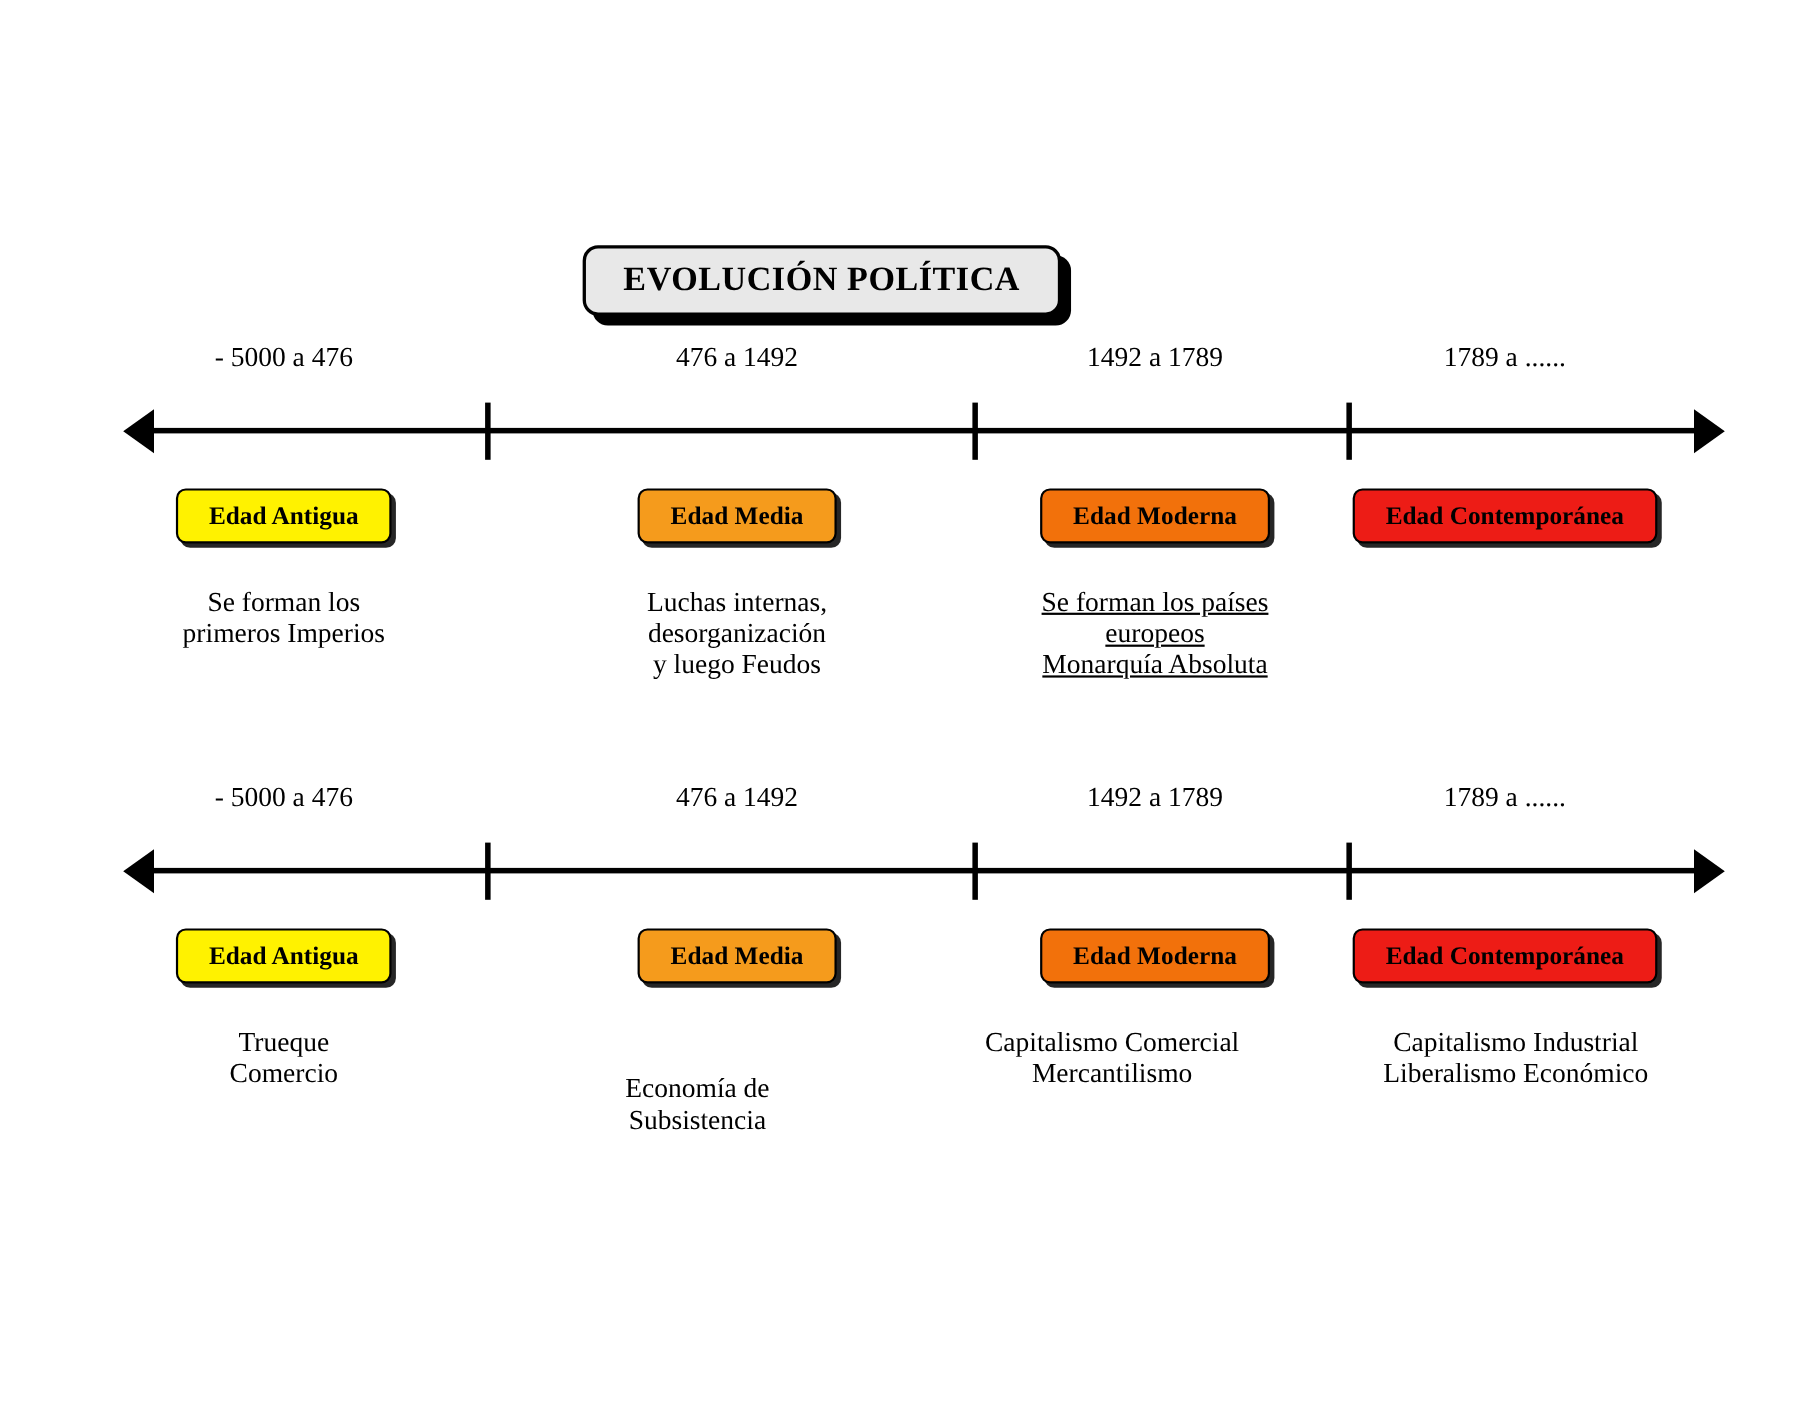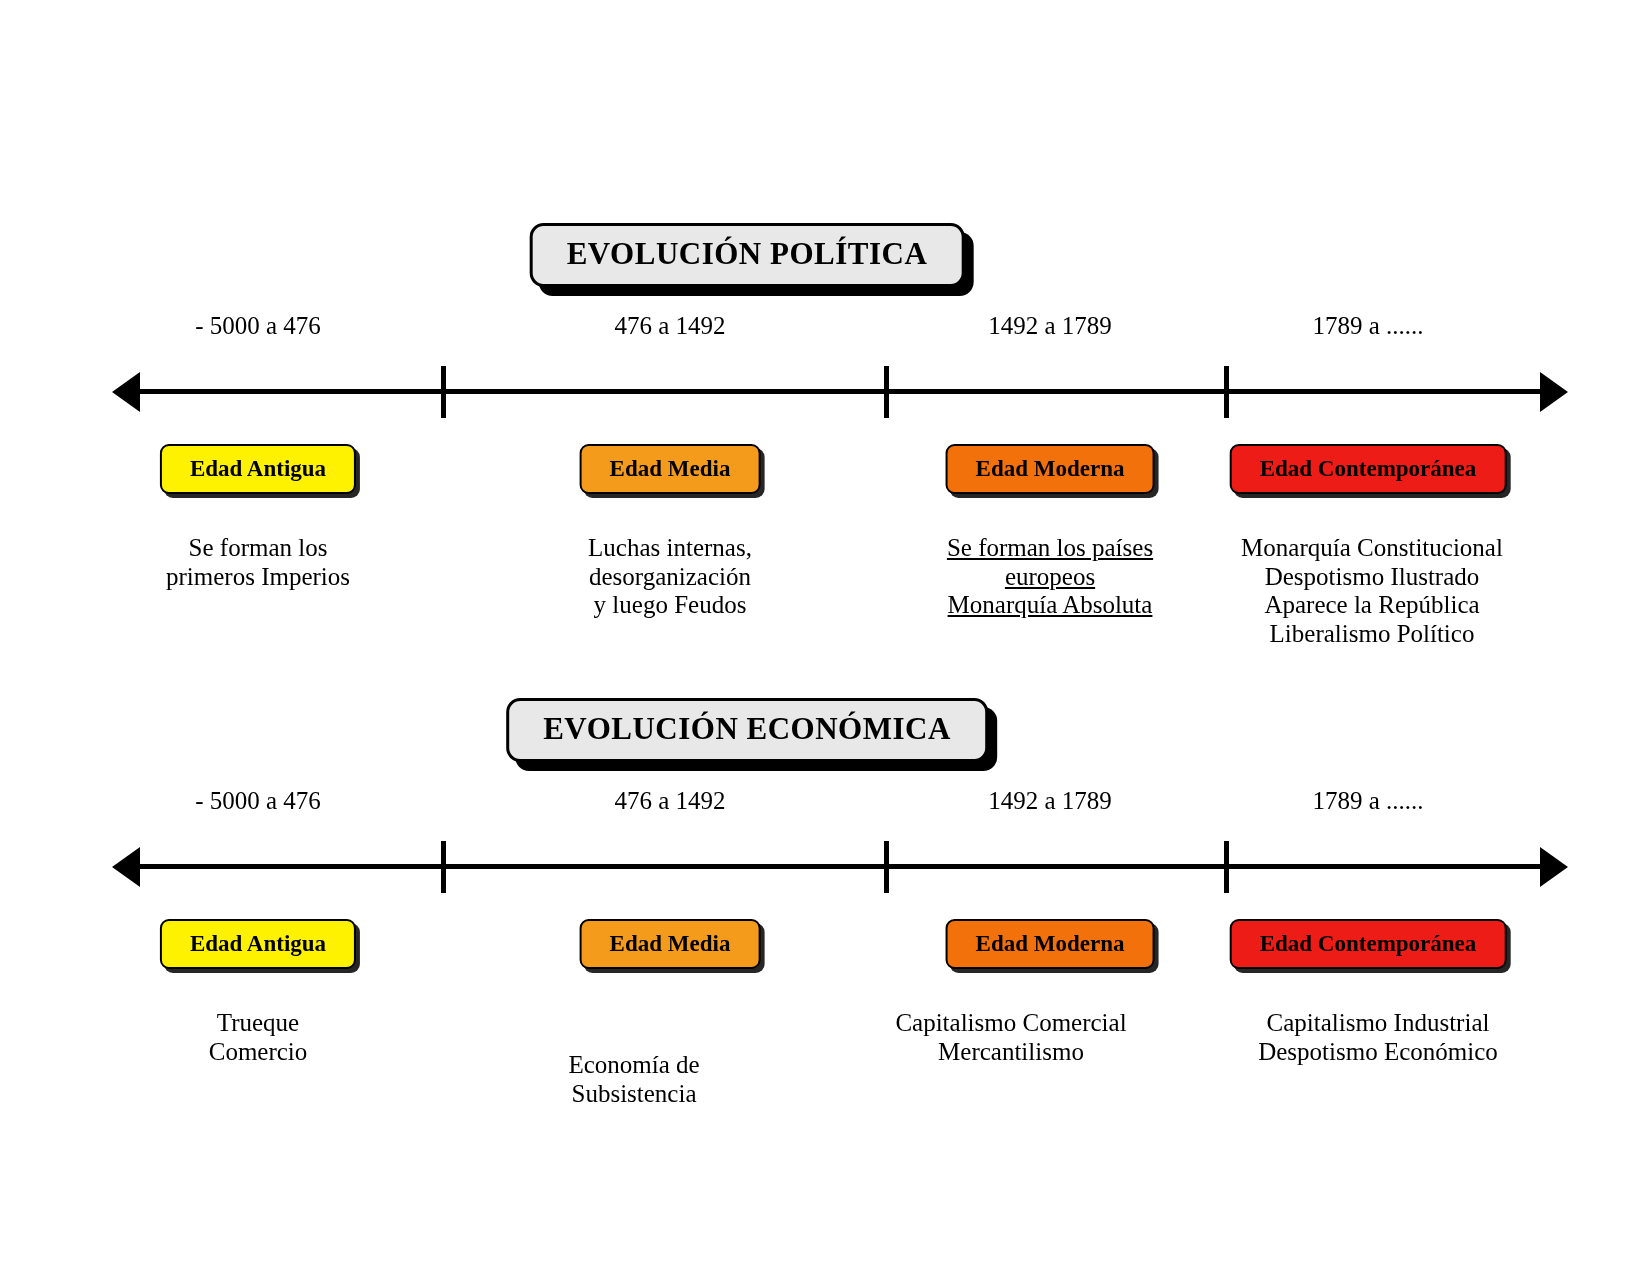--- a/index.html
+++ b/index.html
@@ -172,32 +172,23 @@
         </div>
         <div class="desc" style="left: 258px;">
           <div>Se forman los</div>
           <div>primeros Imperios</div>
         </div>
         <div class="desc" style="left: 1050px; text-decoration: underline;">
           <div>Se forman los países</div>
           <div>europeos</div>
           <div>Monarquía Absoluta</div>
         </div>
-        <div class="desc" style="left: 1372px;">
-          <div>Monarquía Constitucional</div>
-          <div>Despotismo Ilustrado</div>
-          <div>Aparece la República</div>
-          <div>Liberalismo Político</div>
-        </div>
       </div>
     </div>
     <div class="timeline-section" id="section-economica">
-      <div class="banner-wrap">
-        <div class="banner">EVOLUCIÓN ECONÓMICA</div>
-      </div>
       <div class="periods">
         <div class="period-label" style="left: 258px;">- 5000 a 476</div>
         <div class="period-label" style="left: 670px;">476 a 1492</div>
         <div class="period-label" style="left: 1050px;">1492 a 1789</div>
         <div class="period-label" style="left: 1368px;">1789 a ......</div>
       </div>
       <div class="axis">
         <div class="axis-line"></div>
         <div class="arrow-left"></div>
         <div class="arrow-right"></div>
@@ -219,17 +210,17 @@
         <div class="desc" style="left: 634px; margin-top: 42px;">
           <div>Economía de</div>
           <div>Subsistencia</div>
         </div>
         <div class="desc" style="left: 1011px;">
           <div>Capitalismo Comercial</div>
           <div>Mercantilismo</div>
         </div>
         <div class="desc" style="left: 1378px;">
           <div>Capitalismo Industrial</div>
-          <div>Despotismo Económico</div>
+          <div>Liberalismo Económico</div>
         </div>
       </div>
     </div>
   </div>
 
 </body></html>

